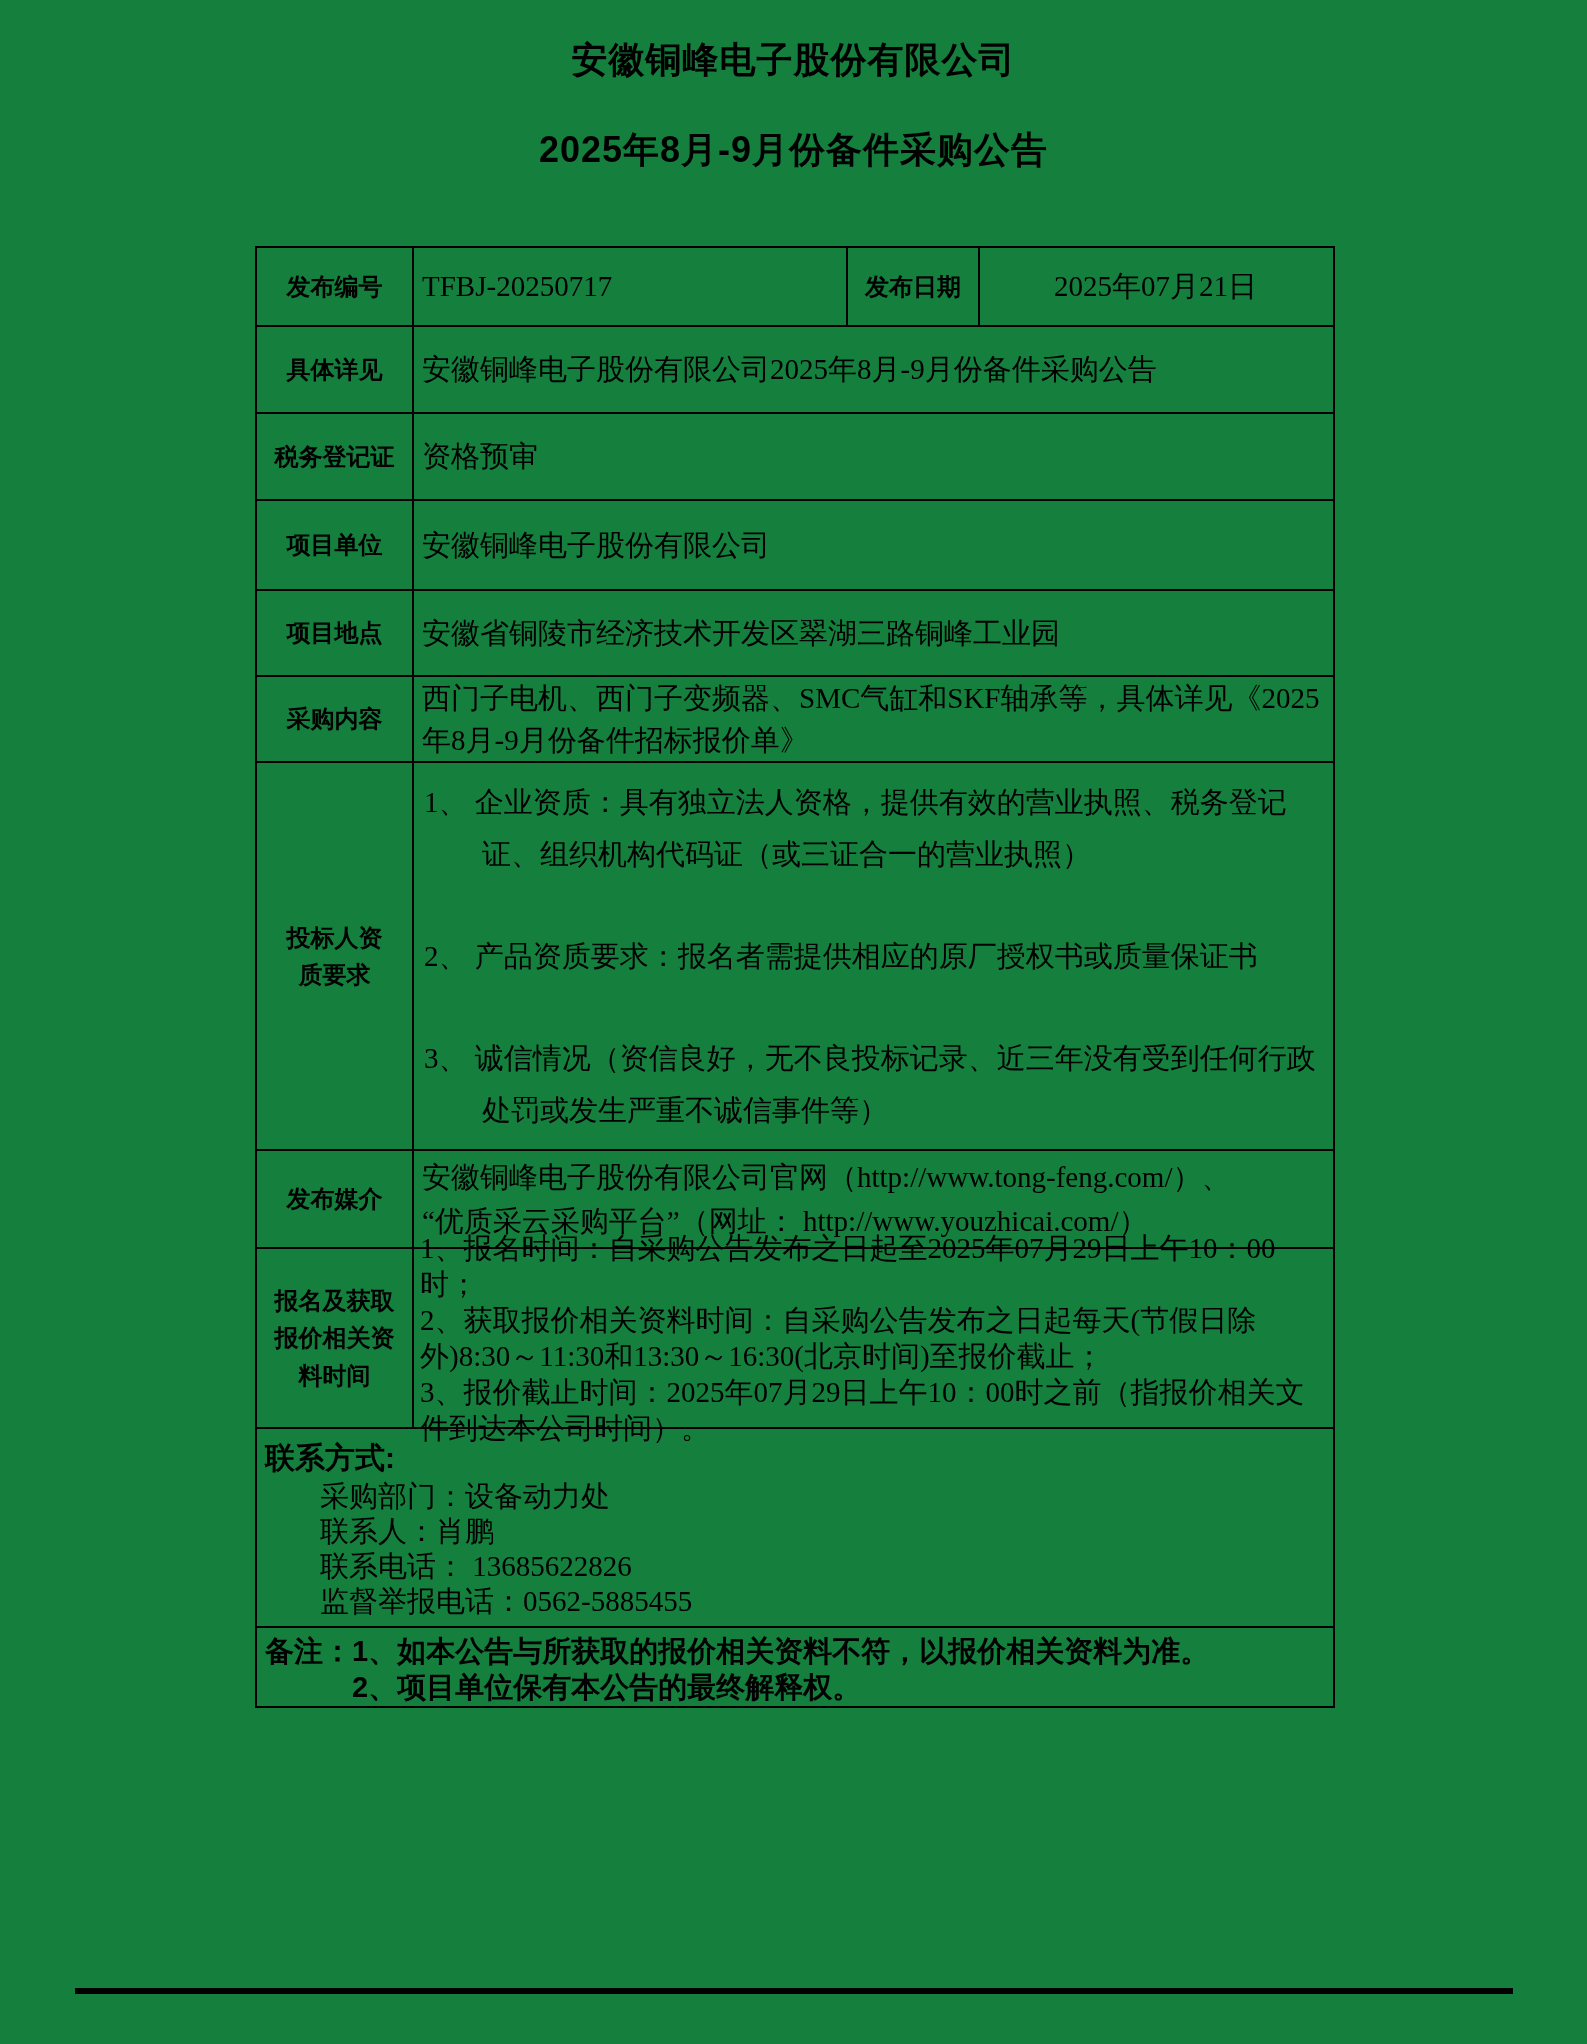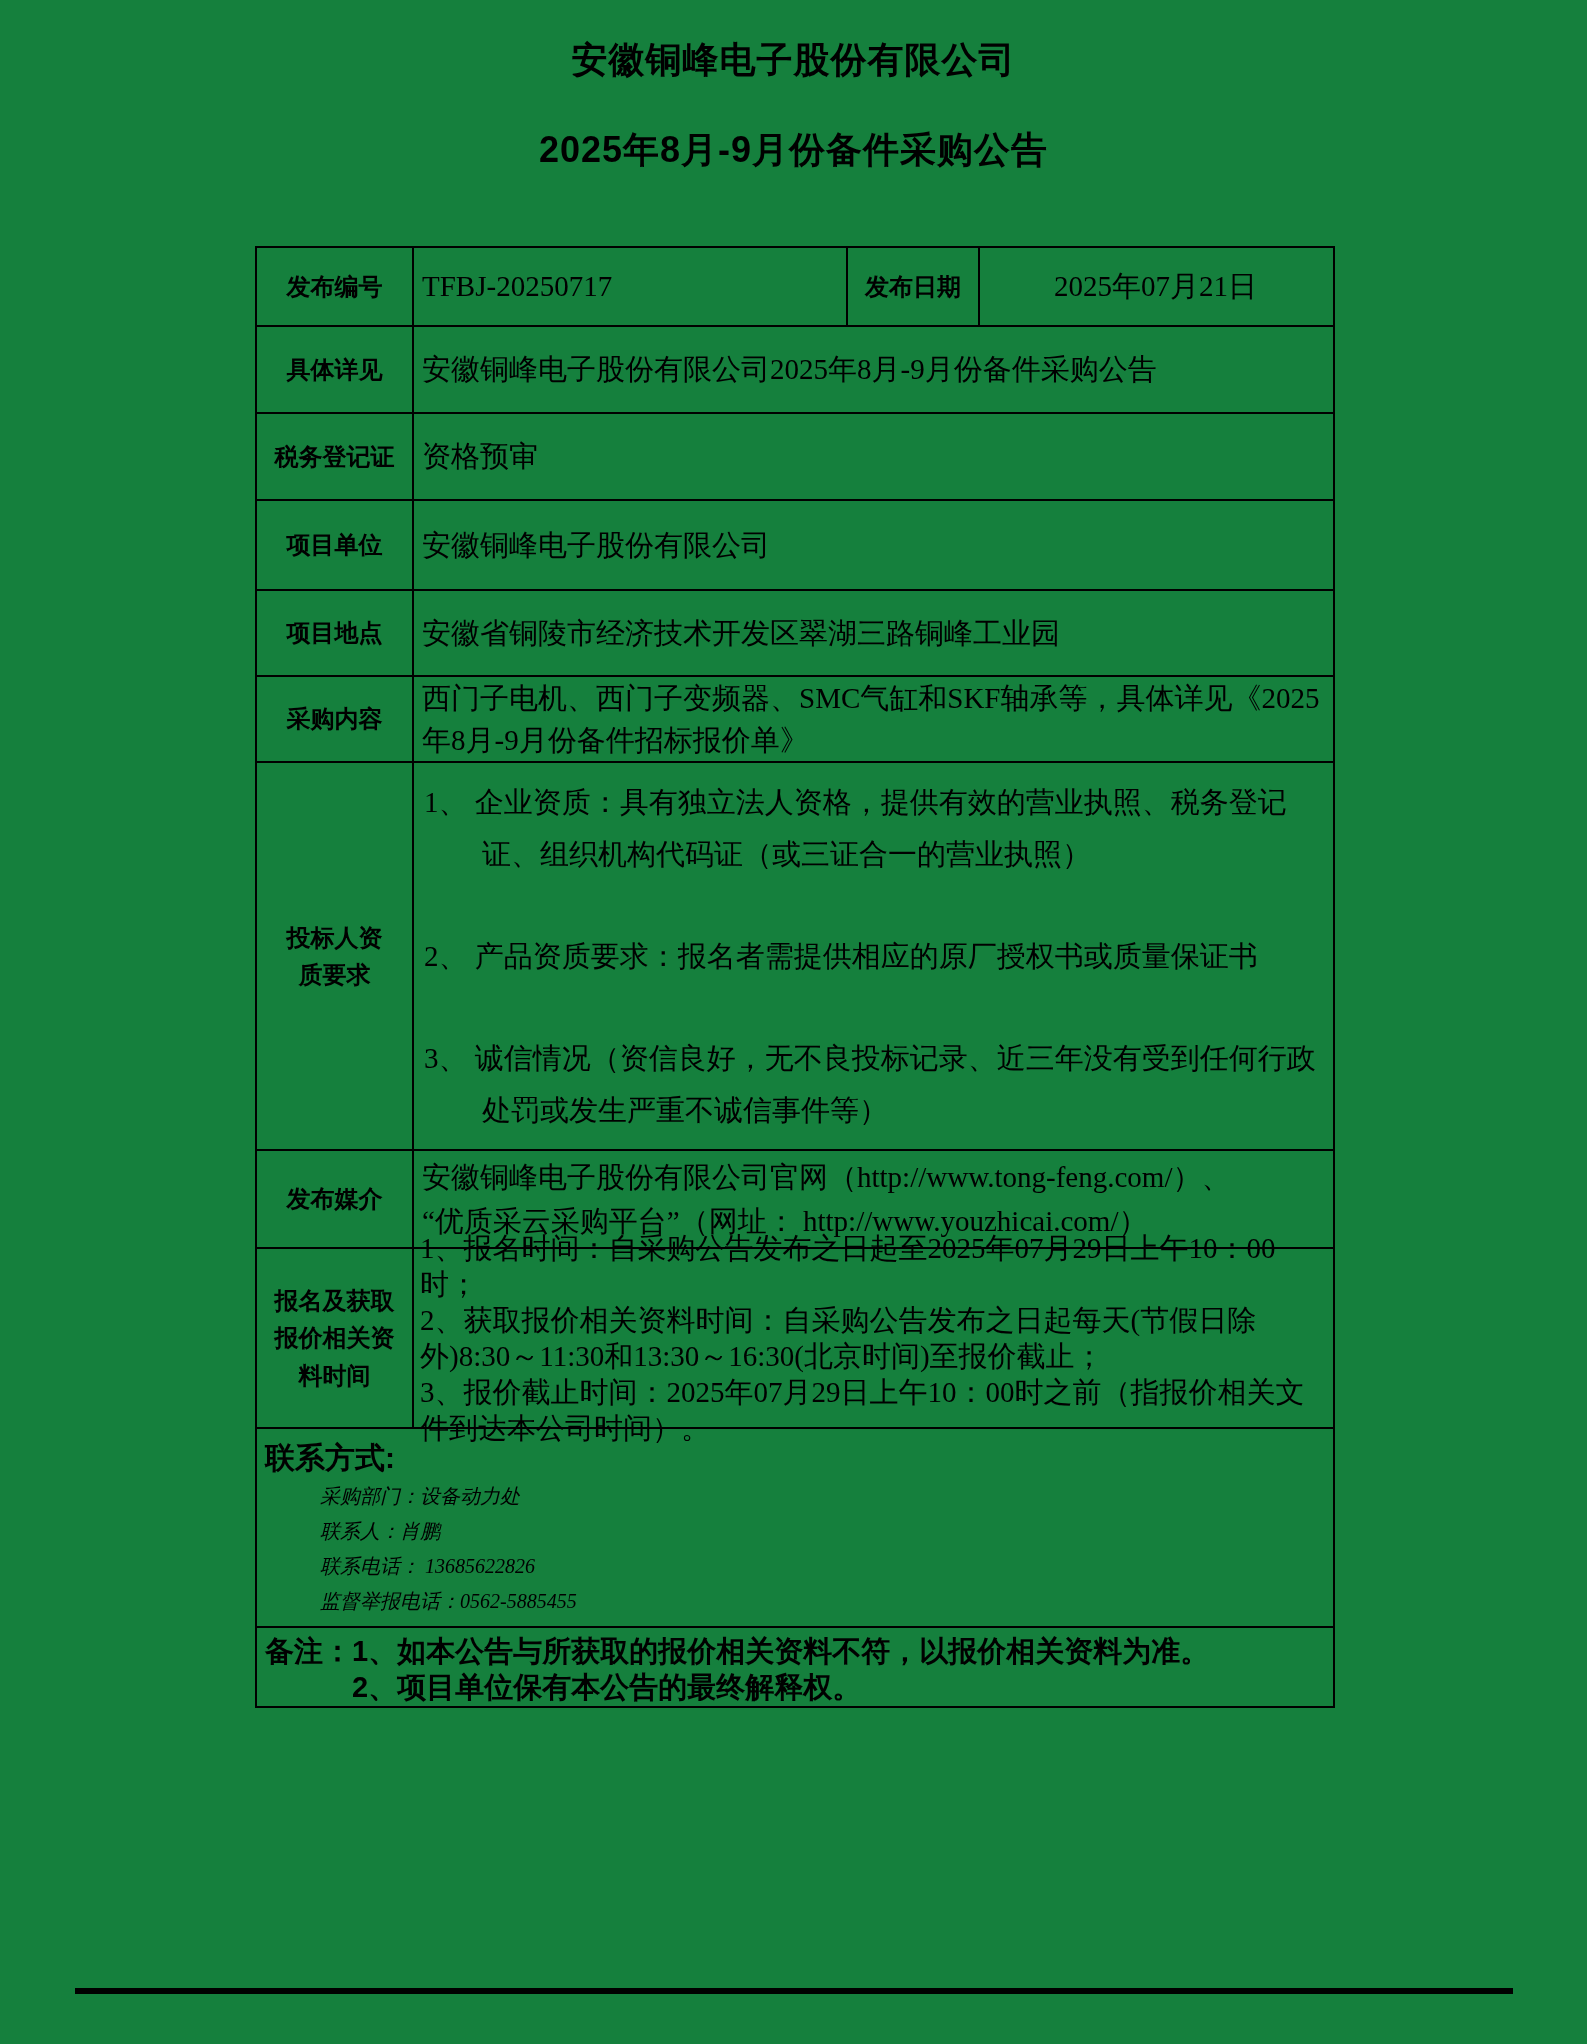--- a/index.html
+++ b/index.html
@@ -56,21 +56,21 @@
   .sched-item { line-height:36px; }
 
   .contact-box {
     border:2px solid #000; border-top:none;
     width:100%; height:199px; padding:8px 10px 12px 8px;
   }
   .contact-heading {
     font-family:"Liberation Sans", sans-serif; font-weight:bold;
     font-size:30px; line-height:42px;
   }
-  .contact-line { font-size:20px; line-height:35px; padding-left:55px;font-style:italic; }
+  .contact-line { font-size:29px; line-height:35px; padding-left:55px; }
 
   .remarks-box {
     border:2px solid #000; border-top:none;
     width:100%; height:80px; padding:5px 10px 0 8px;
     font-family:"Liberation Sans", sans-serif; font-weight:bold; font-size:29px;
   }
   .remark-line { line-height:36px; }
   .remark-line.indent { margin-left:87px; }
 
   .footer-rule {

